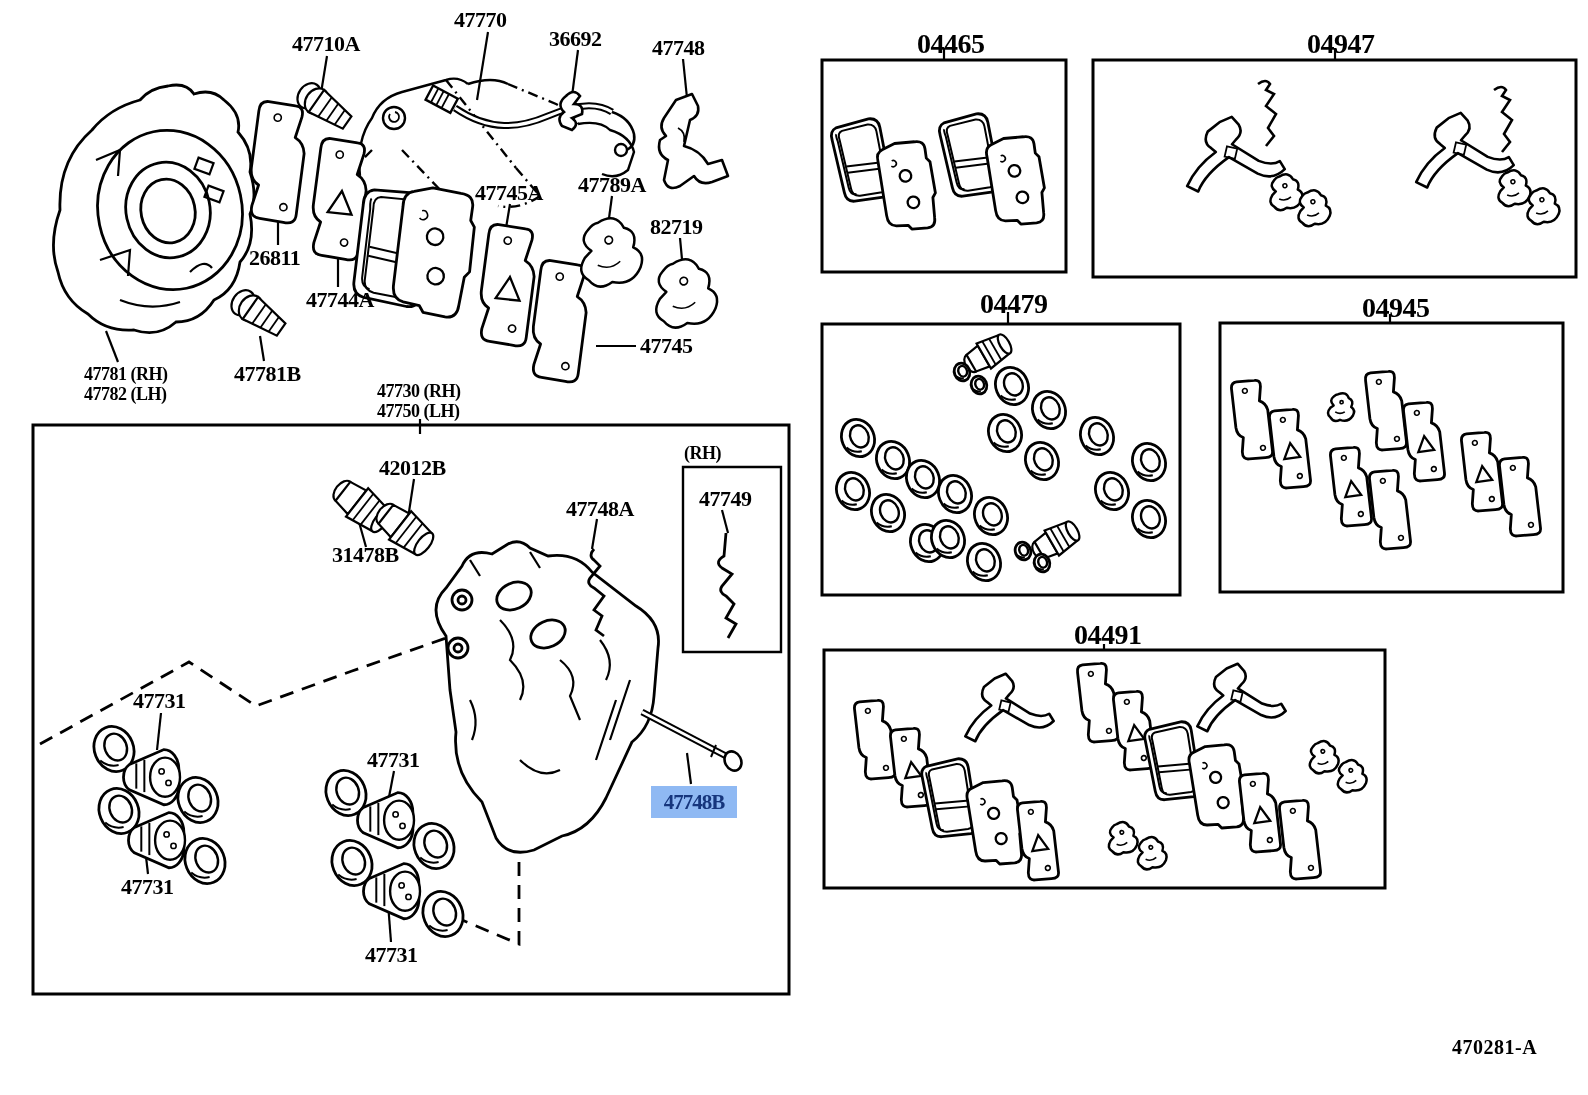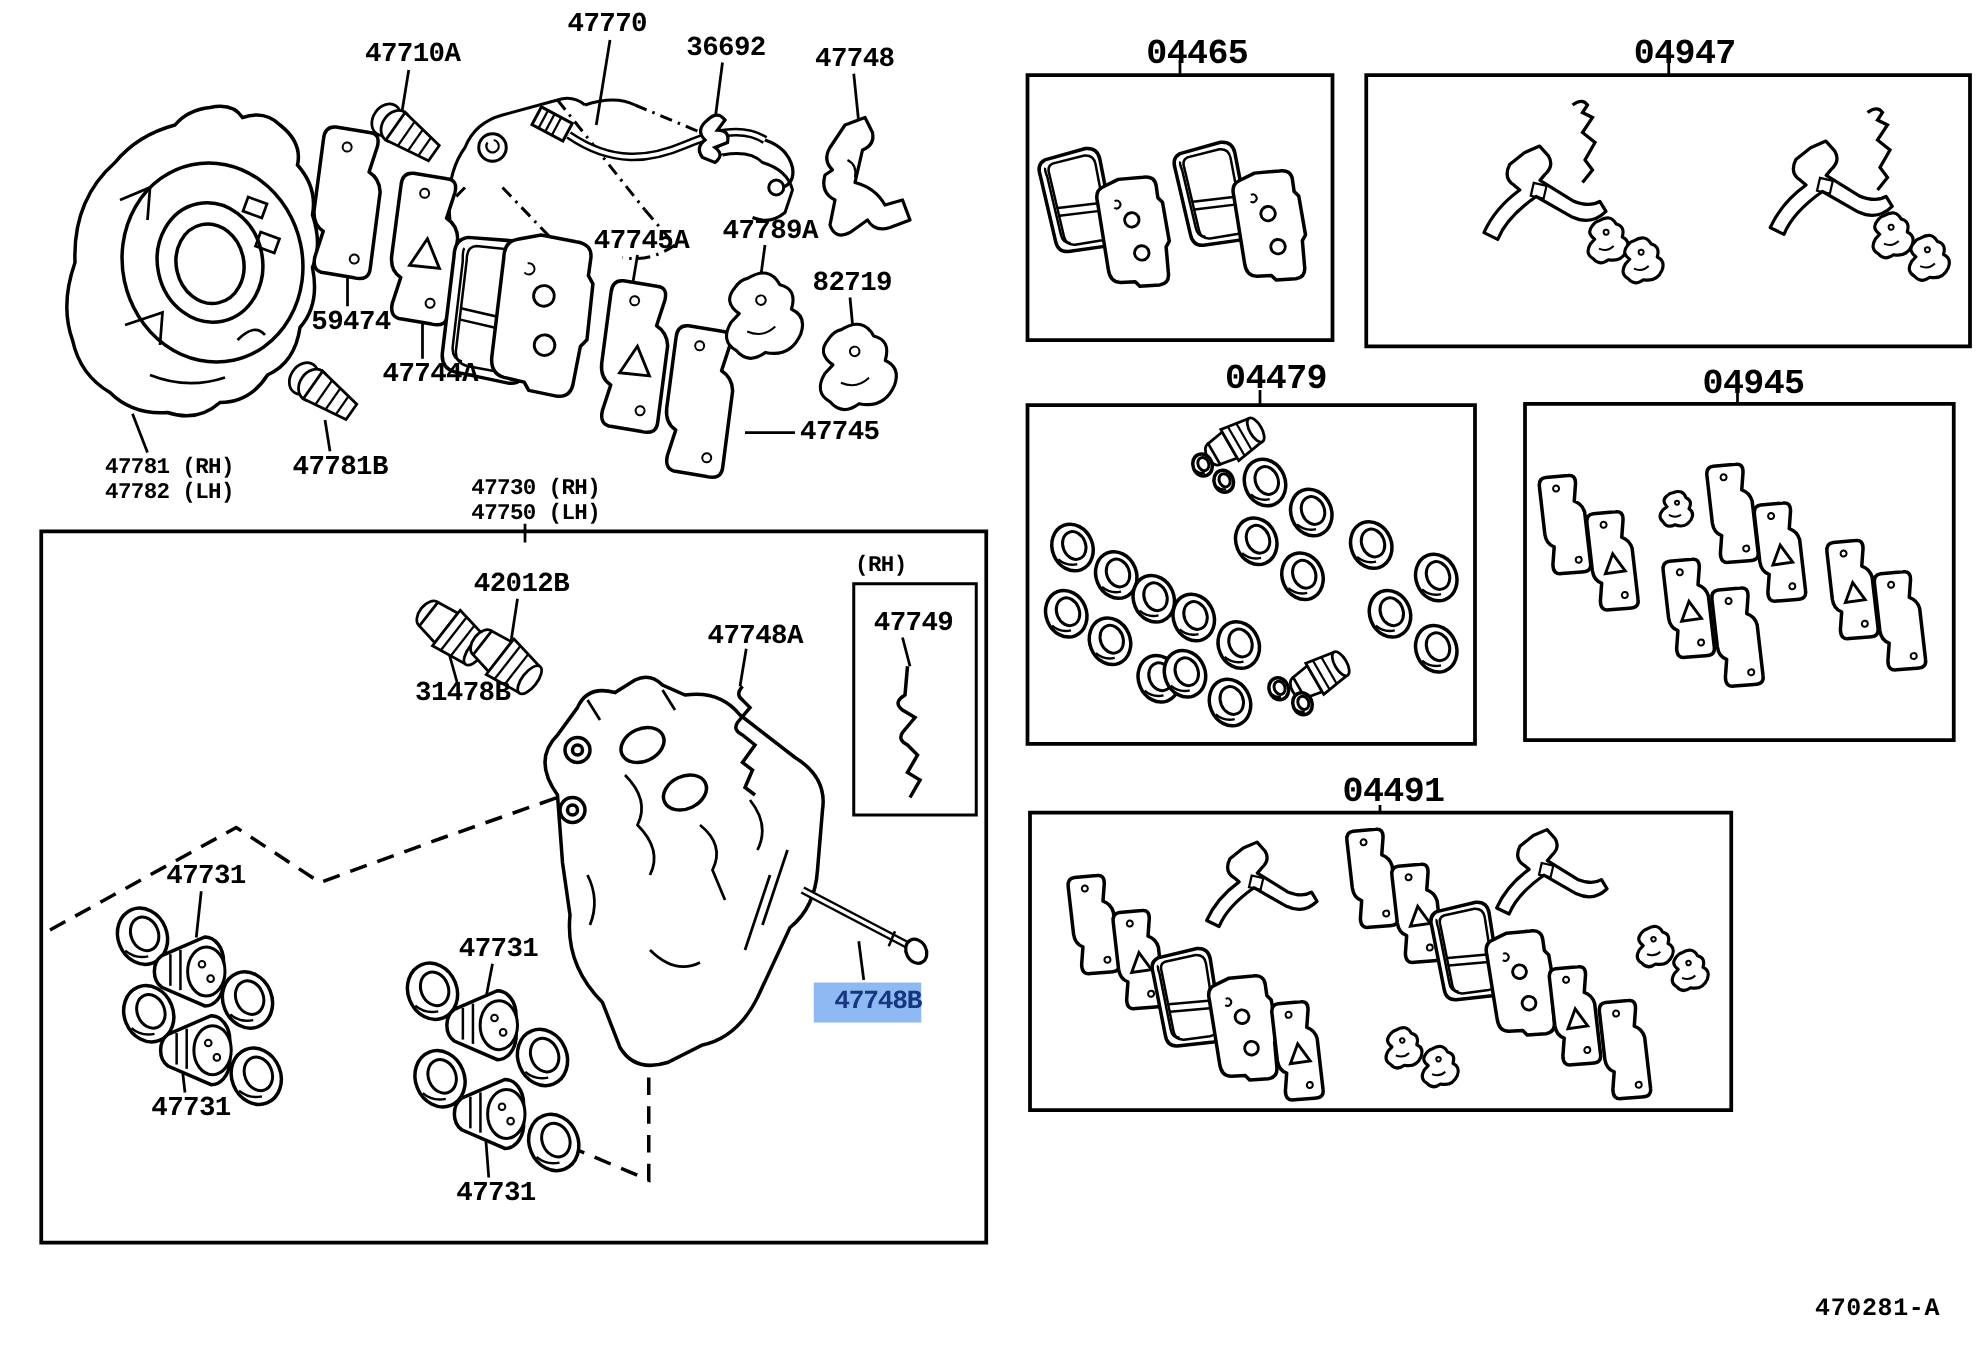--- a/index.html
+++ b/index.html
@@ -1,25 +1,25 @@
 <!DOCTYPE html>
 <html><head>
 <meta charset="utf-8">
 <style>
   html,body{margin:0;padding:0;background:#ffffff;}
   #stage{position:relative;width:1588px;height:1095px;background:#ffffff;overflow:hidden;
-         font-family:Liberation Mono, monospace;}
+         font-family:Liberation Serif, serif;}
   svg{position:absolute;left:0;top:0;}
   svg *{vector-effect:non-scaling-stroke;}
   .lbl{position:absolute;font-weight:bold;font-size:22px;color:#000;white-space:nowrap;
        letter-spacing:-0.5px;line-height:1;cursor:pointer;}
   .lbl.duo{font-size:18px;letter-spacing:-0.5px;}
   .lbl.kit{font-size:28px;}
   .lbl.hl{left:651px;top:786px;width:86px;height:32px;background:#8FB9F3;color:#16367D;
-          text-align:right;line-height:32px;font-size:21px;letter-spacing:-1px;}
+          text-align:center;line-height:32px;font-size:21px;letter-spacing:-1px;}
   .ref{position:absolute;font-weight:bold;font-size:20px;color:#000;letter-spacing:0.5px;text-align:center;}
 </style>
 </head>
 <body>
 
 <div id="stage">
 
 <svg width="1588" height="1095" viewBox="0 0 1588 1095">
   <defs>
     <g id="ring">
@@ -332,21 +332,21 @@
   </g>
 </svg>
 
   <div class="lbl" style="left:454px;top:9px">47770</div>
   <div class="lbl" style="left:292px;top:33px">47710A</div>
   <div class="lbl" style="left:549px;top:28px">36692</div>
   <div class="lbl" style="left:652px;top:37px">47748</div>
   <div class="lbl" style="left:475px;top:182px">47745A</div>
   <div class="lbl" style="left:578px;top:174px">47789A</div>
   <div class="lbl" style="left:650px;top:216px">82719</div>
-  <div class="lbl" style="left:249px;top:247px">59474</div>
+  <div class="lbl" style="left:249px;top:247px">26811</div>
   <div class="lbl" style="left:306px;top:289px">47744A</div>
   <div class="lbl" style="left:640px;top:335px">47745</div>
   <div class="lbl duo" style="left:84px;top:365px">47781 (RH)</div>
   <div class="lbl duo" style="left:84px;top:385px">47782 (LH)</div>
   <div class="lbl" style="left:234px;top:363px">47781B</div>
   <div class="lbl duo" style="left:377px;top:382px">47730 (RH)</div>
   <div class="lbl duo" style="left:377px;top:402px">47750 (LH)</div>
   <div class="lbl" style="left:379px;top:457px">42012B</div>
   <div class="lbl" style="left:332px;top:544px">31478B</div>
   <div class="lbl" style="left:566px;top:498px">47748A</div>

